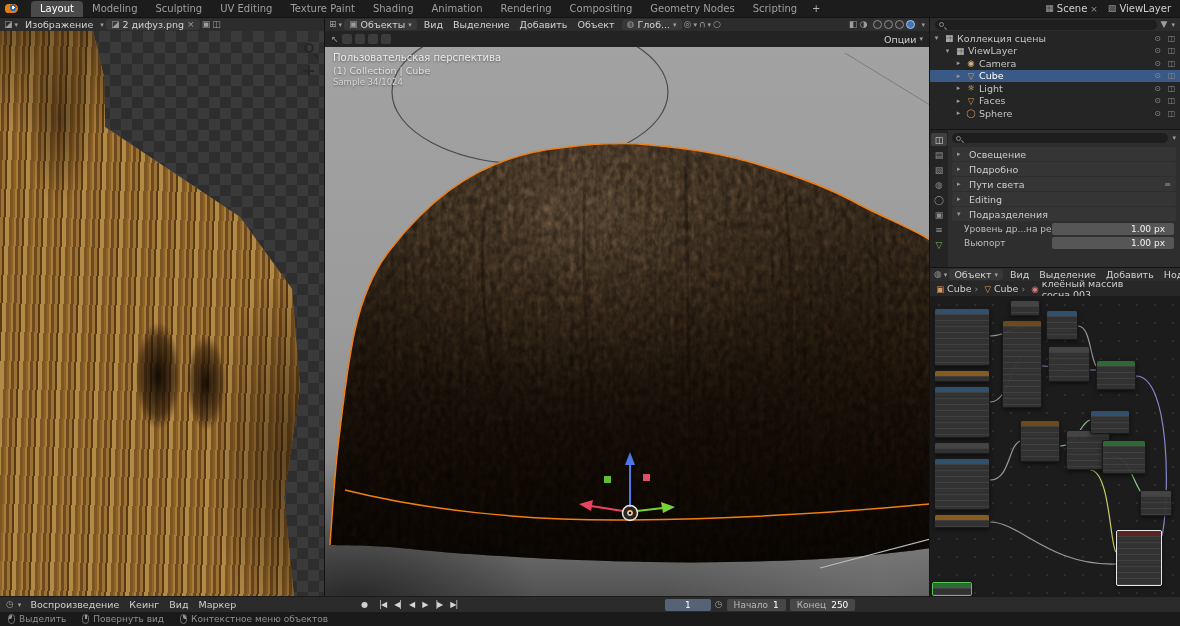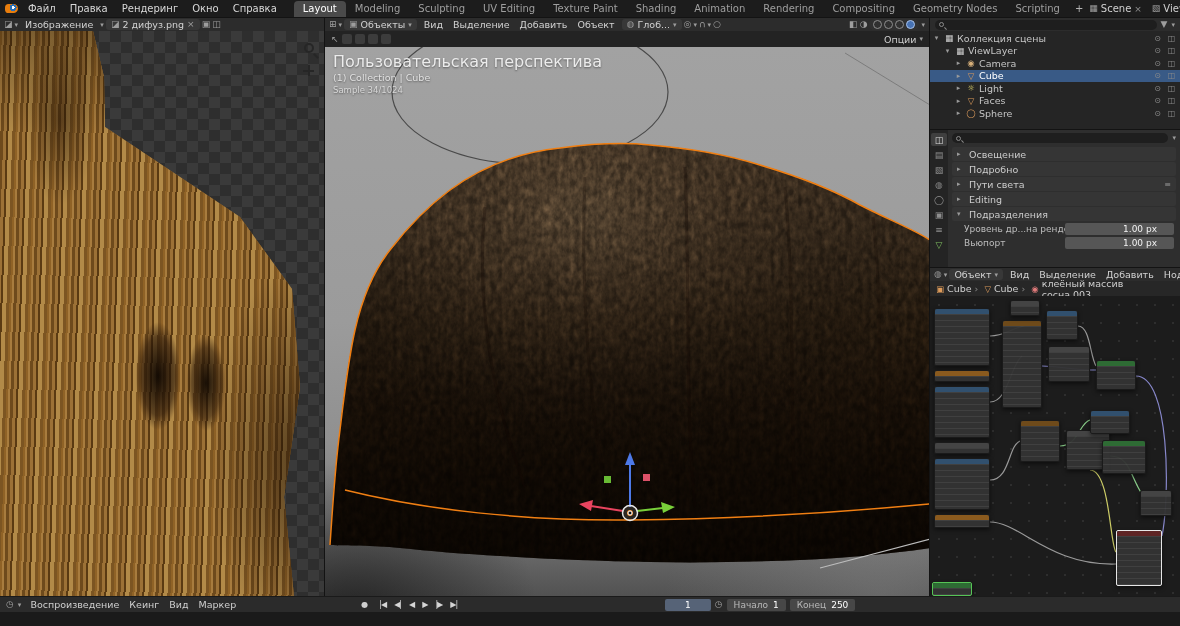--- a/index.html
+++ b/index.html
@@ -45,21 +45,21 @@
   
   #viewport{width:605px;flex:none;display:flex;flex-direction:column;border-right:1px solid #131313}
   .thdr{height:16px;flex:none;background:#232323;display:flex;align-items:center;gap:3px;padding:0 6px;font-size:9.5px}
   .tool-sq{width:10px;height:10px;background:#3c3c3c;border-radius:2px}
   .view-canvas{position:relative;flex:1;overflow:hidden;background:
       radial-gradient(60% 45% at 92% 100%, rgba(205,205,205,.18), rgba(0,0,0,0) 60%),
       radial-gradient(55% 50% at 5% 103%, rgba(12,12,12,.62), rgba(0,0,0,0) 55%),
       linear-gradient(180deg,#a2a2a2 0%,#9b9b9b 50%,#909090 72%,#7d7d7d 85%,#606060 95%,#525252 100%)}
   .view-canvas svg{position:absolute;inset:0}
   .vp-overlay{position:absolute;left:8px;top:5px;color:#ececec;text-shadow:0 1px 2px rgba(0,0,0,.45);line-height:1.25}
-  .vp-overlay .l1{font-size:16px}
+  .vp-overlay .l1{font-size:10px}
   .vp-overlay .l2{font-size:9.5px;color:#e2e2e2}
   .vp-overlay .l3{font-size:8.5px;color:#d8d8d8;margin-top:1px}
   .shade-circle{width:9px;height:9px;border:1px solid #8d8d8d;border-radius:50%;display:inline-block}
   .shade-circle.active{background:var(--accent,#4772b3);border-color:#a9c3ea}
   .shade-group{display:flex;align-items:center;gap:2px;background:#303030;border-radius:6px;padding:1px 4px}
   
   #right-col{flex:1;display:flex;flex-direction:column;min-width:0}
   #outliner{height:112px;flex:none;background:#252525;display:flex;flex-direction:column;border-bottom:1px solid #131313}
   .ol-filter{height:13px;flex:none;background:#2c2c2c;display:flex;align-items:center;gap:4px;padding:0 5px}
   .search-pill{flex:1;height:10px;background:#1e1e1e;border-radius:5px;display:flex;align-items:center;gap:3px;padding:0 4px}
@@ -77,21 +77,21 @@
   .ptabs{width:18px;flex:none;background:#242424;display:flex;flex-direction:column;align-items:center;padding-top:3px;gap:2px}
   .ptab{width:16px;height:13px;display:flex;align-items:center;justify-content:center;font-size:9px;color:#8f8f8f;border-radius:2px}
   .ptab.active{background:#3f3f3f;color:#dcdcdc}
   .pcontent{flex:1;display:flex;flex-direction:column;padding:2px 4px 0 4px;min-width:0}
   .psearch{height:12px;display:flex;align-items:center;gap:4px;margin-bottom:3px}
   .sect{height:14px;flex:none;background:#353535;border-radius:2px;display:flex;align-items:center;gap:4px;padding:0 5px;font-size:9.5px;color:#cccccc;margin-bottom:1px}
   .sect .s-arrow{font-size:7px;color:#9a9a9a;width:8px}
   .sect .s-trail{margin-left:auto;color:#9a9a9a;font-size:8px}
   .field{height:13px;display:flex;align-items:center;margin:0 2px 1px 12px}
   .flabel{flex:1;font-size:9px;color:#bdbdbd;white-space:nowrap;overflow:hidden}
-  .fval{width:109px;flex:none;background:#565656;border-radius:2px;height:12px;display:flex;align-items:center;justify-content:flex-end;padding:0 17px;font-size:9px;color:#f2f2f2}
+  .fval{width:122px;flex:none;background:#565656;border-radius:2px;height:12px;display:flex;align-items:center;justify-content:flex-end;padding:0 9px;font-size:9px;color:#f2f2f2}
   
   #node-editor{flex:1;display:flex;flex-direction:column;min-height:0}
   .nbread{height:15px;flex:none;background:#272727;display:flex;align-items:center;padding:0 6px;font-size:9.5px;color:#cfcfcf}
   .crumb{display:flex;align-items:center;gap:3px}
   .crumb .sep{color:#8a8a8a;padding:0 3px}
   .crumb:first-of-type .sep{display:none}
   .crumb .c-icon{font-size:8.5px}
   .ncanvas{flex:1;position:relative;overflow:hidden;background-color:#1c1c1c;background-image:radial-gradient(circle,#2e2e2e 1px,transparent 1.2px);background-size:18px 18px}
   .node{position:absolute;background:rgba(51,51,51,.96);border:1px solid #1a1a1a;border-radius:2px;display:flex;flex-direction:column;box-shadow:0 2px 4px rgba(0,0,0,.5)}
   .node-head{height:5px;flex:none;border-radius:2px 2px 0 0}
@@ -116,28 +116,20 @@
   .mouse.right::before{content:"";position:absolute;right:0;top:0;width:3px;height:4px;background:#9a9a9a;border-radius:0 3px 0 2px}
   .stats{margin-left:auto;white-space:nowrap;color:#909090}
 </style>
 </head>
 <body>
 
 <div id="app">
 
   <div id="topbar">
     <span class="logo"></span>
-    <div class="menubar" style="display:flex">
-
-    <span class="menu-item">Файл</span>
-        <span class="menu-item">Правка</span>
-        <span class="menu-item">Рендеринг</span>
-        <span class="menu-item">Окно</span>
-        <span class="menu-item">Справка</span>
-      </div>
     <div id="tabs">
 
     <span class="tab active">Layout</span>
         <span class="tab">Modeling</span>
         <span class="tab">Sculpting</span>
         <span class="tab">UV Editing</span>
         <span class="tab">Texture Paint</span>
         <span class="tab">Shading</span>
         <span class="tab">Animation</span>
         <span class="tab">Rendering</span>
@@ -576,15 +568,32 @@
       <span class="rv">1</span>
     </span>
     <span class="range-pill">
       <span class="rl">Конец</span>
       <span class="rv">250</span>
     </span>
     <div style="flex:1.6"></div>
   </div>
 
   <div id="statusbar">
+    <div style="display:flex;gap:16px">
+
+        <span class="hint">
+          <span class="mouse left"></span>
+          <span>Выделить</span>
+        </span>
+
+        <span class="hint">
+          <span class="mouse middle"></span>
+          <span>Повернуть вид</span>
+        </span>
+
+        <span class="hint">
+          <span class="mouse right"></span>
+          <span>Контекстное меню объектов</span>
+        </span>
+      </div>
   </div>
 
 </div>
 
 </body></html>

